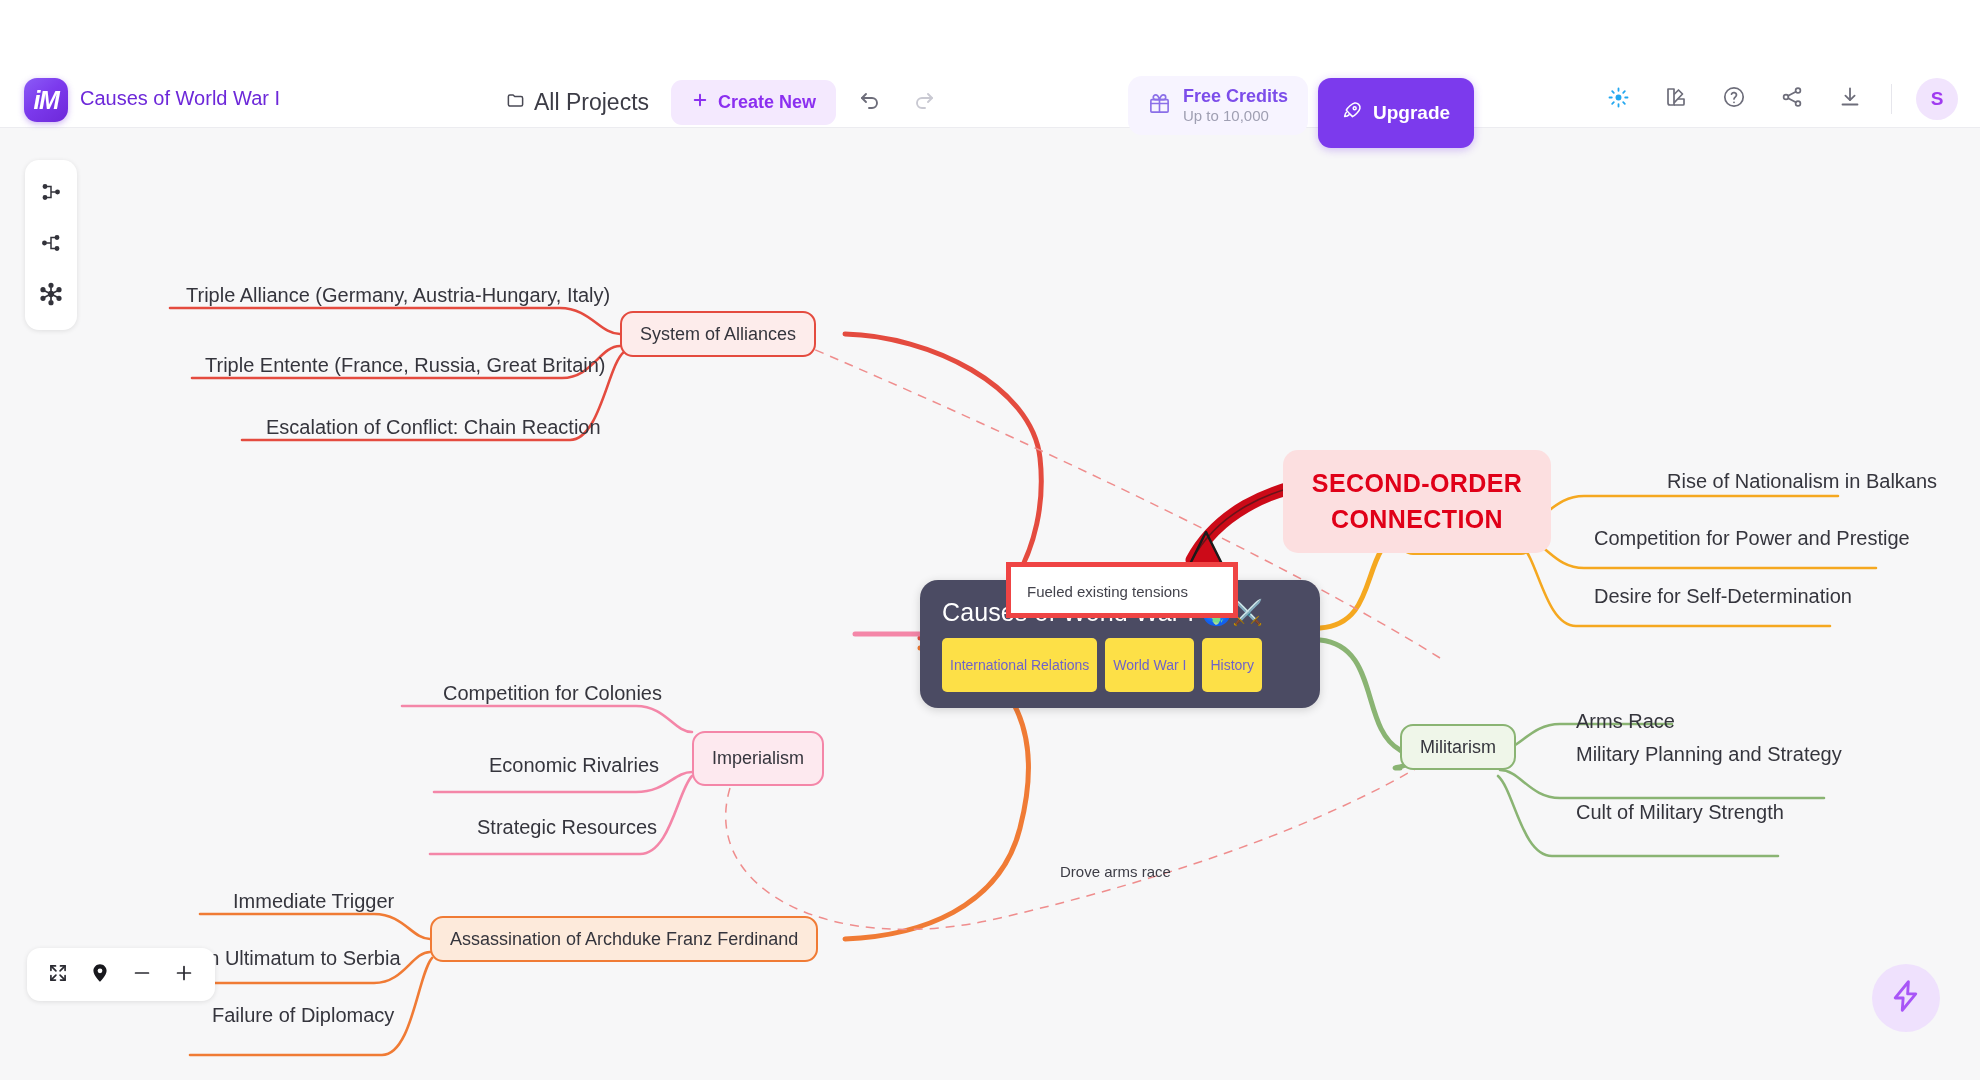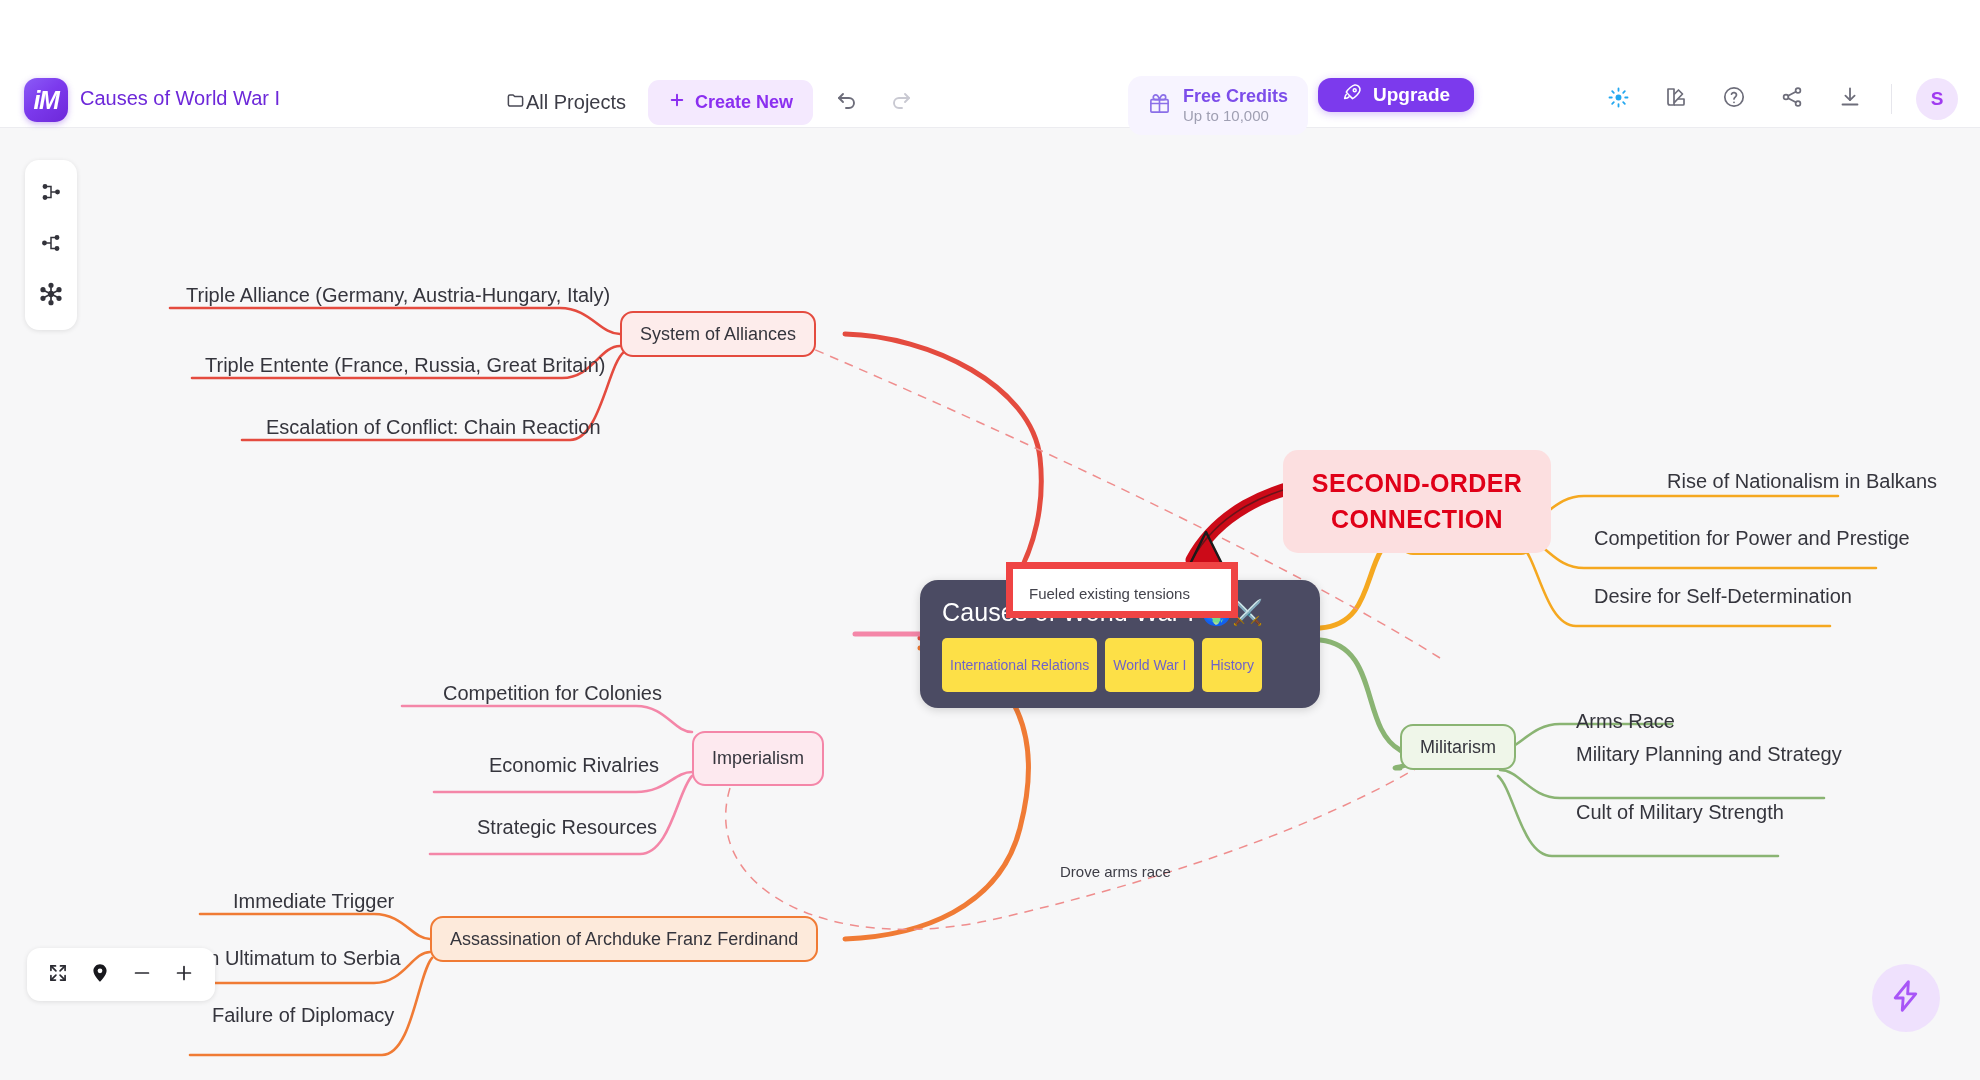--- a/index.html
+++ b/index.html
@@ -27,22 +27,22 @@
     color: #fff; font-weight: 800; font-style: italic;
     font-size: 25px; letter-spacing: -1.5px;
     box-shadow: 0 2px 6px rgba(109,40,217,.35);
   }
   .doc-title {
     position: absolute; left: 80px; top: 87px;
     font-size: 20px; color: #6d28d9; font-weight: 400;
   }
   .hdr-center { position: absolute; left: 498px; top: 80px; display: flex; align-items: center; gap: 14px; }
   .all-projects {
-    display: flex; align-items: center; gap: 1px;
-    font-size: 20px; color: #3c3c46; padding: 8px 8px;
+    display: flex; align-items: center; gap: 9px;
+    font-size: 23px; color: #3c3c46; padding: 8px 8px;
     border-radius: 9px; cursor: pointer;
   }
   .create-new {
     display: flex; align-items: center; gap: 9px;
     background: #f4e9fe; color: #8b2ff0;
     font-size: 18px; font-weight: 700;
     padding: 11px 20px; border-radius: 11px; cursor: pointer;
   }
   .icon-btn {
     width: 40px; height: 40px; display: flex; align-items: center; justify-content: center;
@@ -58,21 +58,21 @@
   }
   .credits .ctext { display: flex; flex-direction: column; line-height: 1.18; }
   .credits .c1 { font-size: 18px; font-weight: 700; color: #7c4dea; }
   .credits .c2 { font-size: 15px; color: #9f9fb2; }
 
   .upgrade {
     position: absolute; left: 1318px; top: 78px;
     display: flex; align-items: center; gap: 10px;
     background: #7c3aed; color: #fff;
     font-size: 19px; font-weight: 600;
-    padding: 4px 24px; border-radius: 13px; cursor: pointer;
+    padding: 22px 24px; border-radius: 13px; cursor: pointer;
     box-shadow: 0 2px 8px rgba(124,58,237,.32);
   }
 
   .hdr-right { position: absolute; right: 22px; top: 78px; display: flex; align-items: center; gap: 24px; }
   .hdr-right .icon-btn { width: 34px; height: 34px; }
   .hdr-divider { width: 1px; height: 30px; background: #e6e6ec; }
   .avatar {
     width: 42px; height: 42px; border-radius: 50%;
     background: #f1e4fd; color: #a03bf0;
     font-size: 19px; font-weight: 700;
@@ -132,21 +132,21 @@
   .root .tags { display: flex; gap: 8px; margin-top: 11px; }
   .root .tag {
     background: #fde047; color: #6f63c9; font-size: 14px;
     padding: 19px 8px; border-radius: 5px; cursor: pointer;
   }
 
   
   .anno-box {
     position: absolute; left: 1006px; top: 434px;
     width: 232px; height: 56px;
-    background: #fff; border: 7px solid #ef4444; cursor: pointer; z-index: 12;
+    background: #fff; border: 5px solid #ef4444; cursor: pointer; z-index: 12;
   }
   .anno-box span { position: absolute; left: 16px; top: 16px; font-size: 15px; color: #43434c; }
   .anno-label {
     position: absolute; left: 1283px; top: 322px;
     width: 268px; background: #fcdfe0; border-radius: 15px;
     padding: 16px 10px; text-align: center; z-index: 12;
   }
   .anno-label div { color: #e00018; font-size: 25px; font-weight: 800; letter-spacing: .4px; line-height: 1.42; }
 
   .edge-label { position: absolute; font-size: 15px; color: #3d3d46; white-space: nowrap; }

